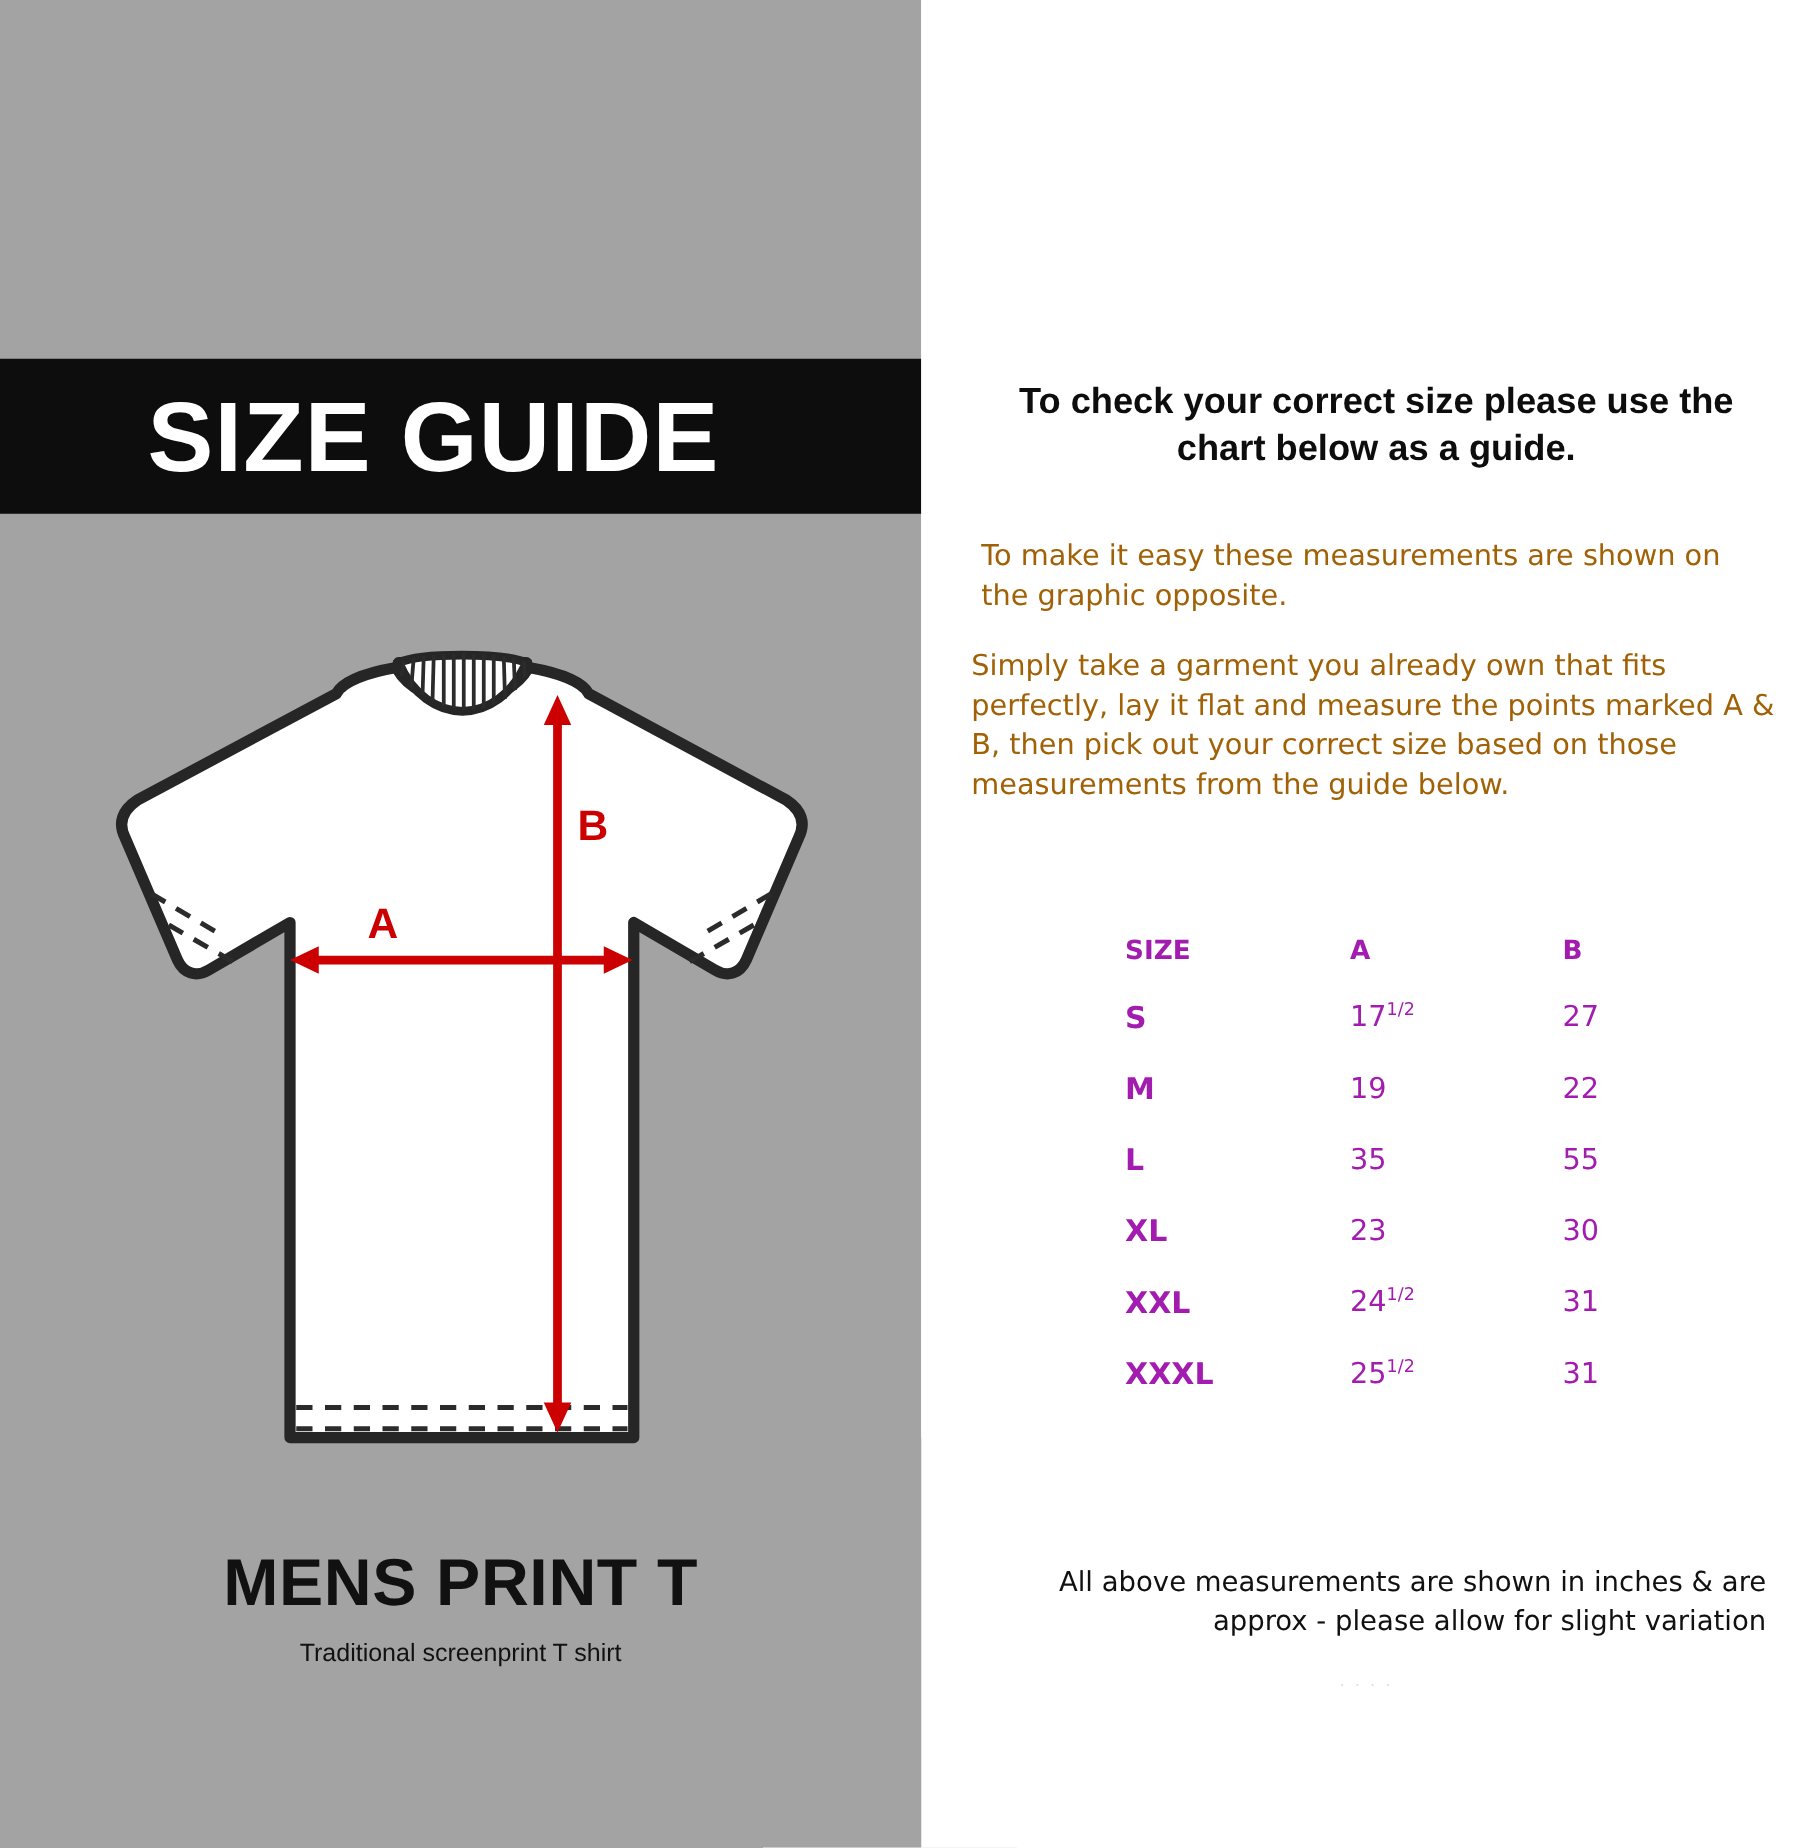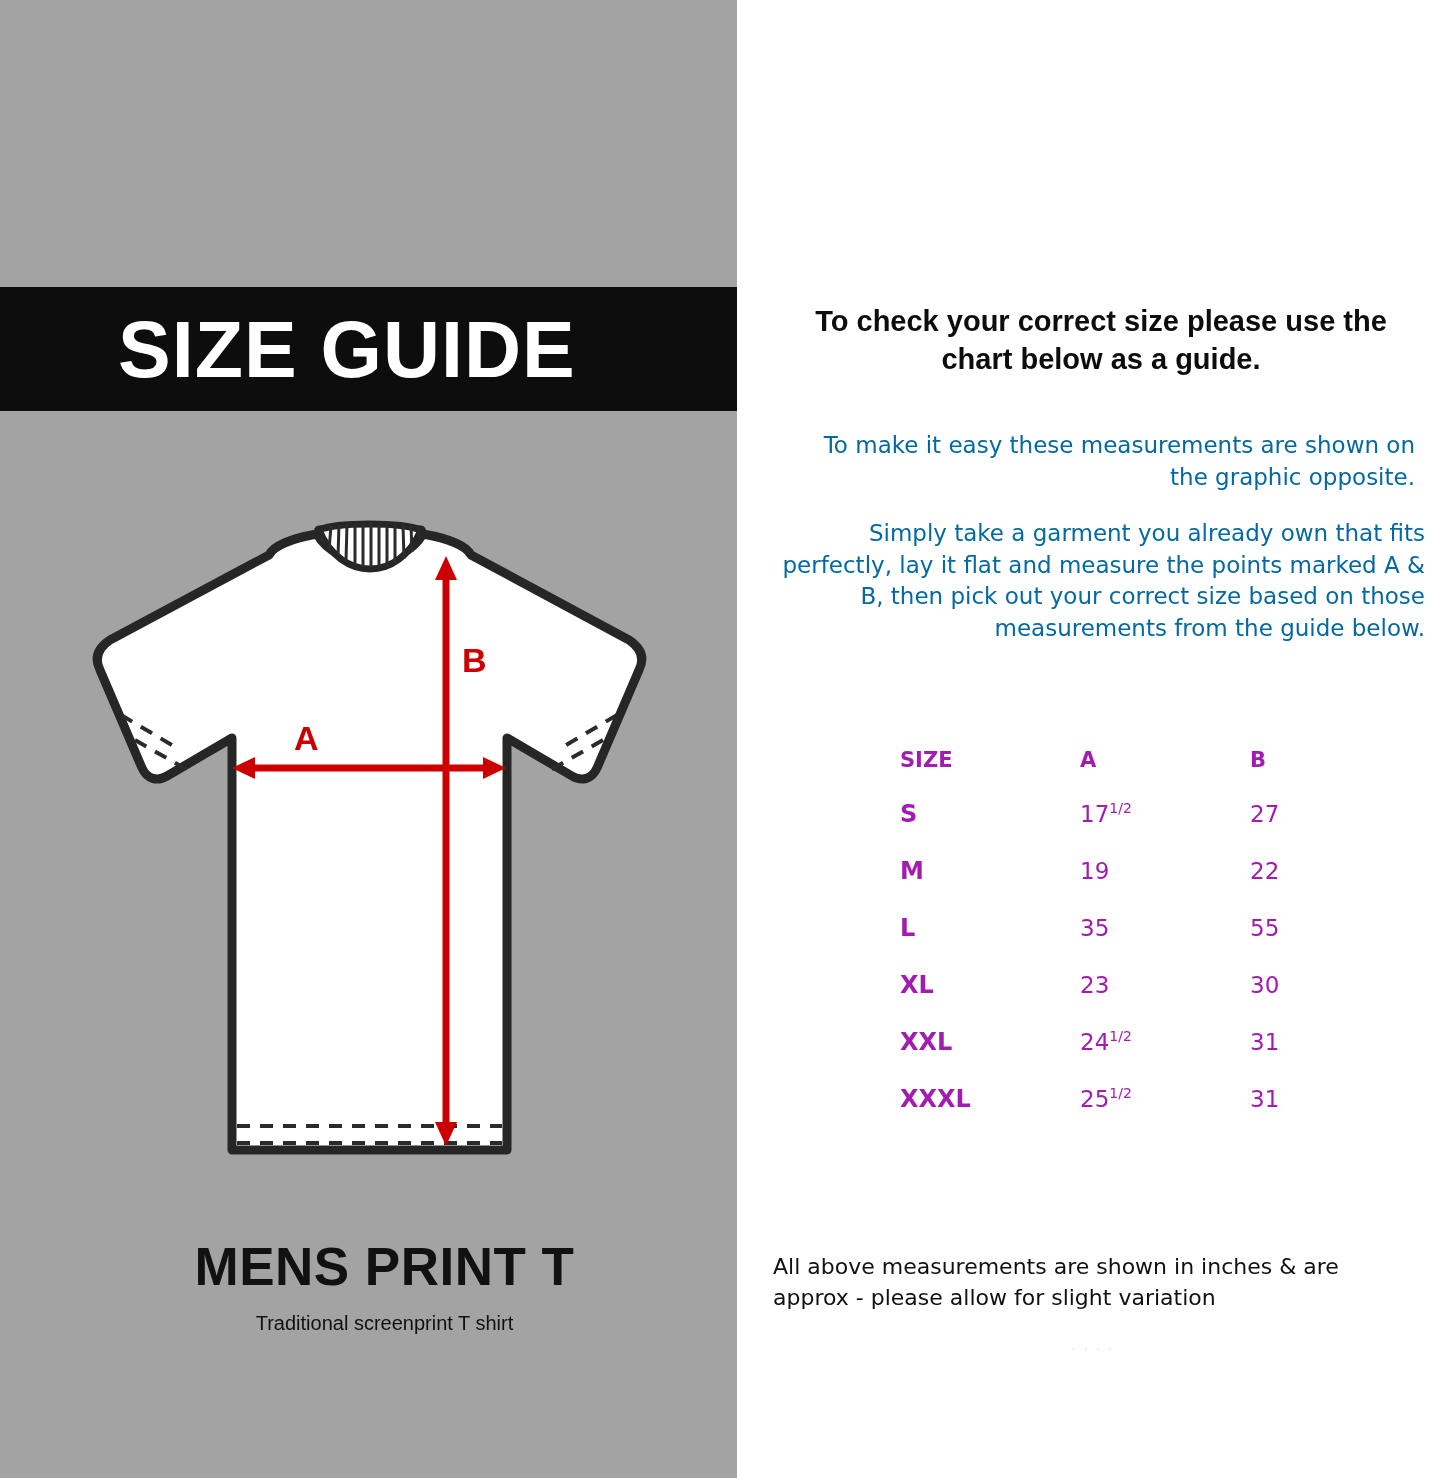--- a/index.html
+++ b/index.html
@@ -60,21 +60,20 @@
     display: block;
     margin: 0 auto;
   }
 
   .left-caption {
     position: absolute;
     left: 0;
     top: 1238px;
     width: 737px;
     text-align: center;
-    padding-left: 16px;
   }
   .left-caption .garment-name {
     font-family: "Liberation Sans", sans-serif;
     font-weight: bold;
     font-size: 53px;
     color: #111111;
     letter-spacing: 0.5px;
     line-height: 1.1;
   }
   .left-caption .garment-sub {
@@ -111,22 +110,22 @@
     font-weight: bold;
     font-size: 29px;
     line-height: 1.32;
     color: #0d0d0d;
   }
   .para {
     position: absolute;
     font-family: "DejaVu Sans", sans-serif;
     font-size: 23px;
     line-height: 1.38;
-    color: #0369a1;
-    text-align: right;
+    color: #a16207;
+    text-align: left;
   }
   .para-1 {
     left: 48px;
     top: 430px;
     width: 630px;
   }
   .para-2 {
     left: 40px;
     top: 518px;
     width: 648px;
@@ -167,21 +166,21 @@
     font-size: 14px;
     vertical-align: super;
     line-height: 0;
   }
 
   .footnote {
     position: absolute;
     left: 36px;
     top: 1252px;
     width: 640px;
-    text-align: left;
+    text-align: right;
     font-family: "DejaVu Sans", sans-serif;
     font-size: 22px;
     line-height: 1.4;
     color: #111111;
   }
   .footer-faint {
     position: absolute;
     left: 36px;
     top: 1338px;
     width: 640px;

